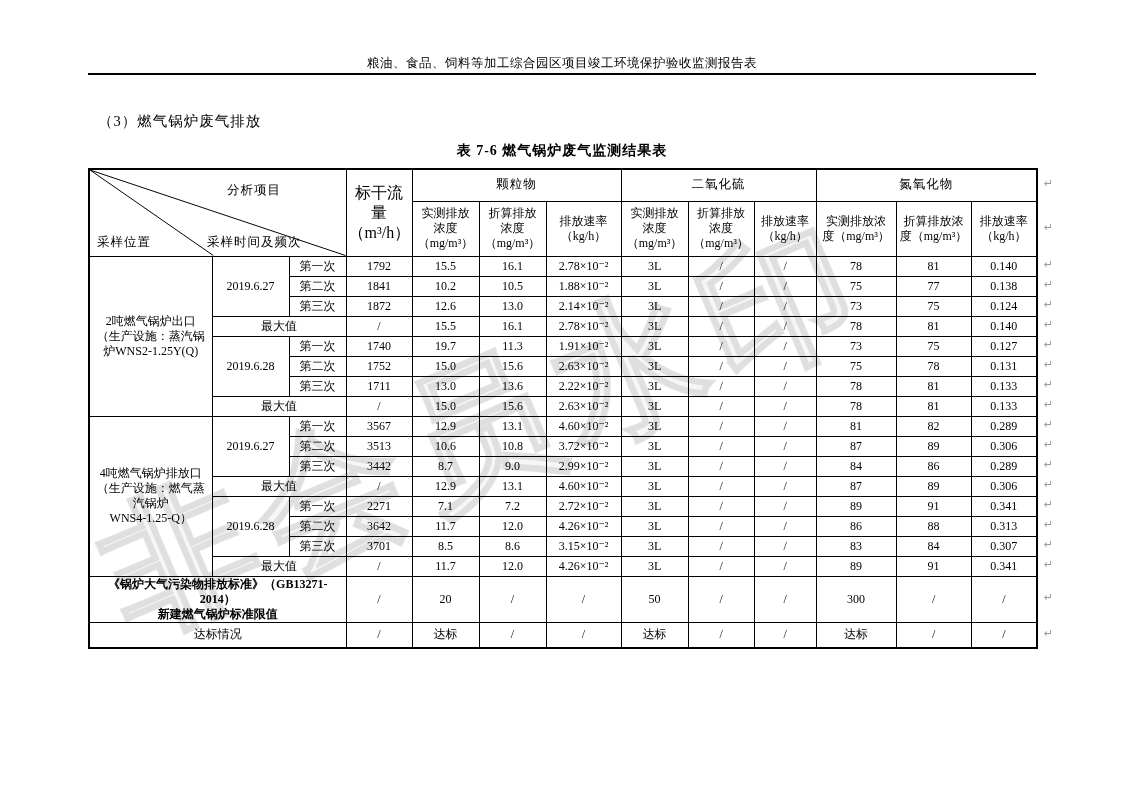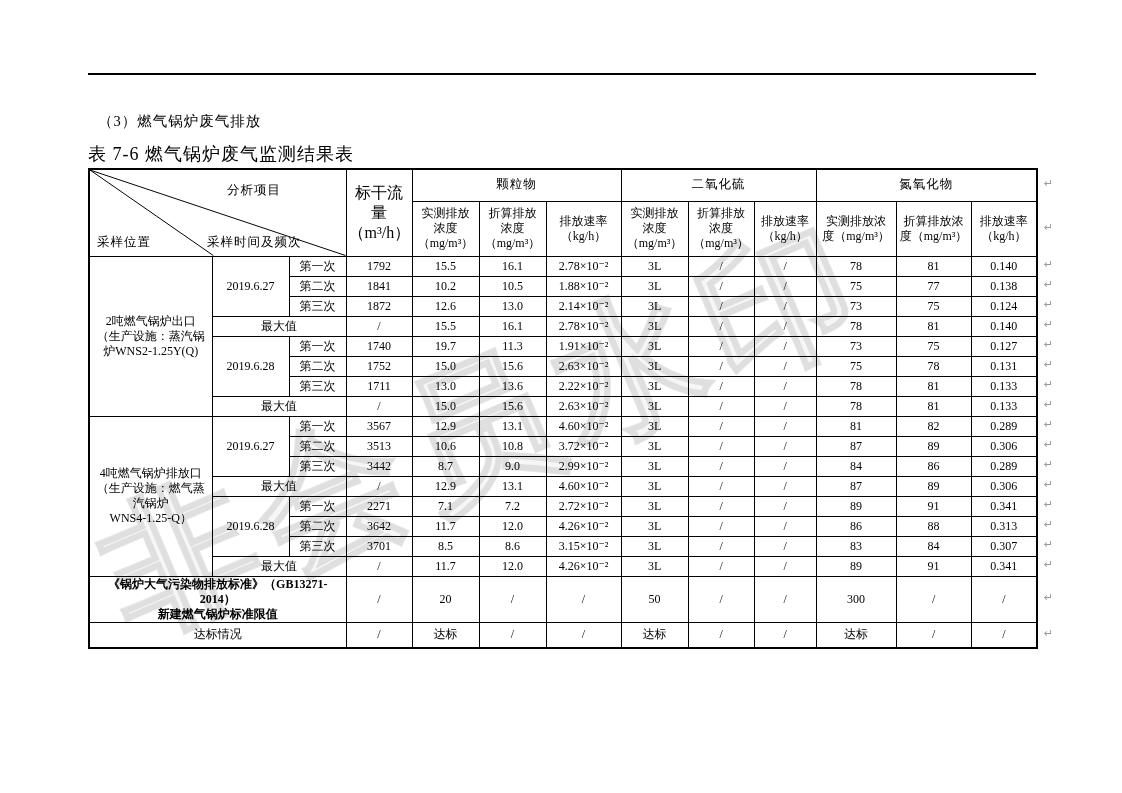--- a/index.html
+++ b/index.html
@@ -4,22 +4,22 @@
 <style>
   html, body { margin: 0; padding: 0; background: #fff; }
   body { font-family: "Liberation Serif", "DejaVu Serif", serif; color: #000; }
   .page { position: relative; width: 1122px; height: 793px; background: #fff; overflow: hidden; }
 
   .doc-header { position: absolute; top: 55px; left: 88px; width: 948px; text-align: center;
                 font-size: 12.5px; letter-spacing: 0.5px; }
   .header-rule { position: absolute; top: 73px; left: 88px; width: 948px; height: 2px; background: #000; }
 
   .section-heading { position: absolute; top: 112px; left: 98px; font-size: 14.5px; letter-spacing: 1px; }
-  .table-title { position: absolute; top: 142px; left: 88px; width: 948px; text-align: left;
-                 font-weight: normal; font-size: 18px; letter-spacing: 1px; }
+  .table-title { position: absolute; top: 142px; left: 88px; width: 948px; text-align: center;
+                 font-weight: bold; font-size: 14px; letter-spacing: 1px; }
 
   .watermark { position: absolute; left: 75px; top: 330px; width: 820px; text-align: center;
                transform: rotate(-23deg); font-size: 150px; font-weight: bold; white-space: nowrap;
                letter-spacing: 12px; color: rgba(190,190,190,0.14);
                -webkit-text-stroke: 2px rgba(170,170,170,0.30); pointer-events: none; z-index: 0; }
 
   table.mon { position: absolute; left: 88px; top: 168px; width: 948px;
               border-collapse: collapse; table-layout: fixed; z-index: 1;
               font-size: 12px; }
   table.mon { border: 2px solid #000; }
@@ -42,20 +42,21 @@
   .d-left { position: absolute; bottom: 5px; left: 7px;   font-size: 12.5px; }
 
   .page-number { position: absolute; top: 697px; left: 0; width: 100%; text-align: center; font-size: 12.5px; }
   .ret { position: absolute; font-size: 11px; color: #999; z-index: 2;
          font-family: "DejaVu Sans", sans-serif; }
 </style>
 </head>
 <body>
 
 <div class="page">
+  <div class="doc-header">粮油、食品、饲料等加工综合园区项目竣工环境保护验收监测报告表</div>
   <div class="header-rule"></div>
   <div class="watermark">非会员水印</div>
   <div class="section-heading">（3）燃气锅炉废气排放</div>
   <div class="table-title">表 7-6  燃气锅炉废气监测结果表</div>
 
   <table class="mon">
     <colgroup>
       <col style="width:123px">
         <col style="width:77px">
         <col style="width:57px">

